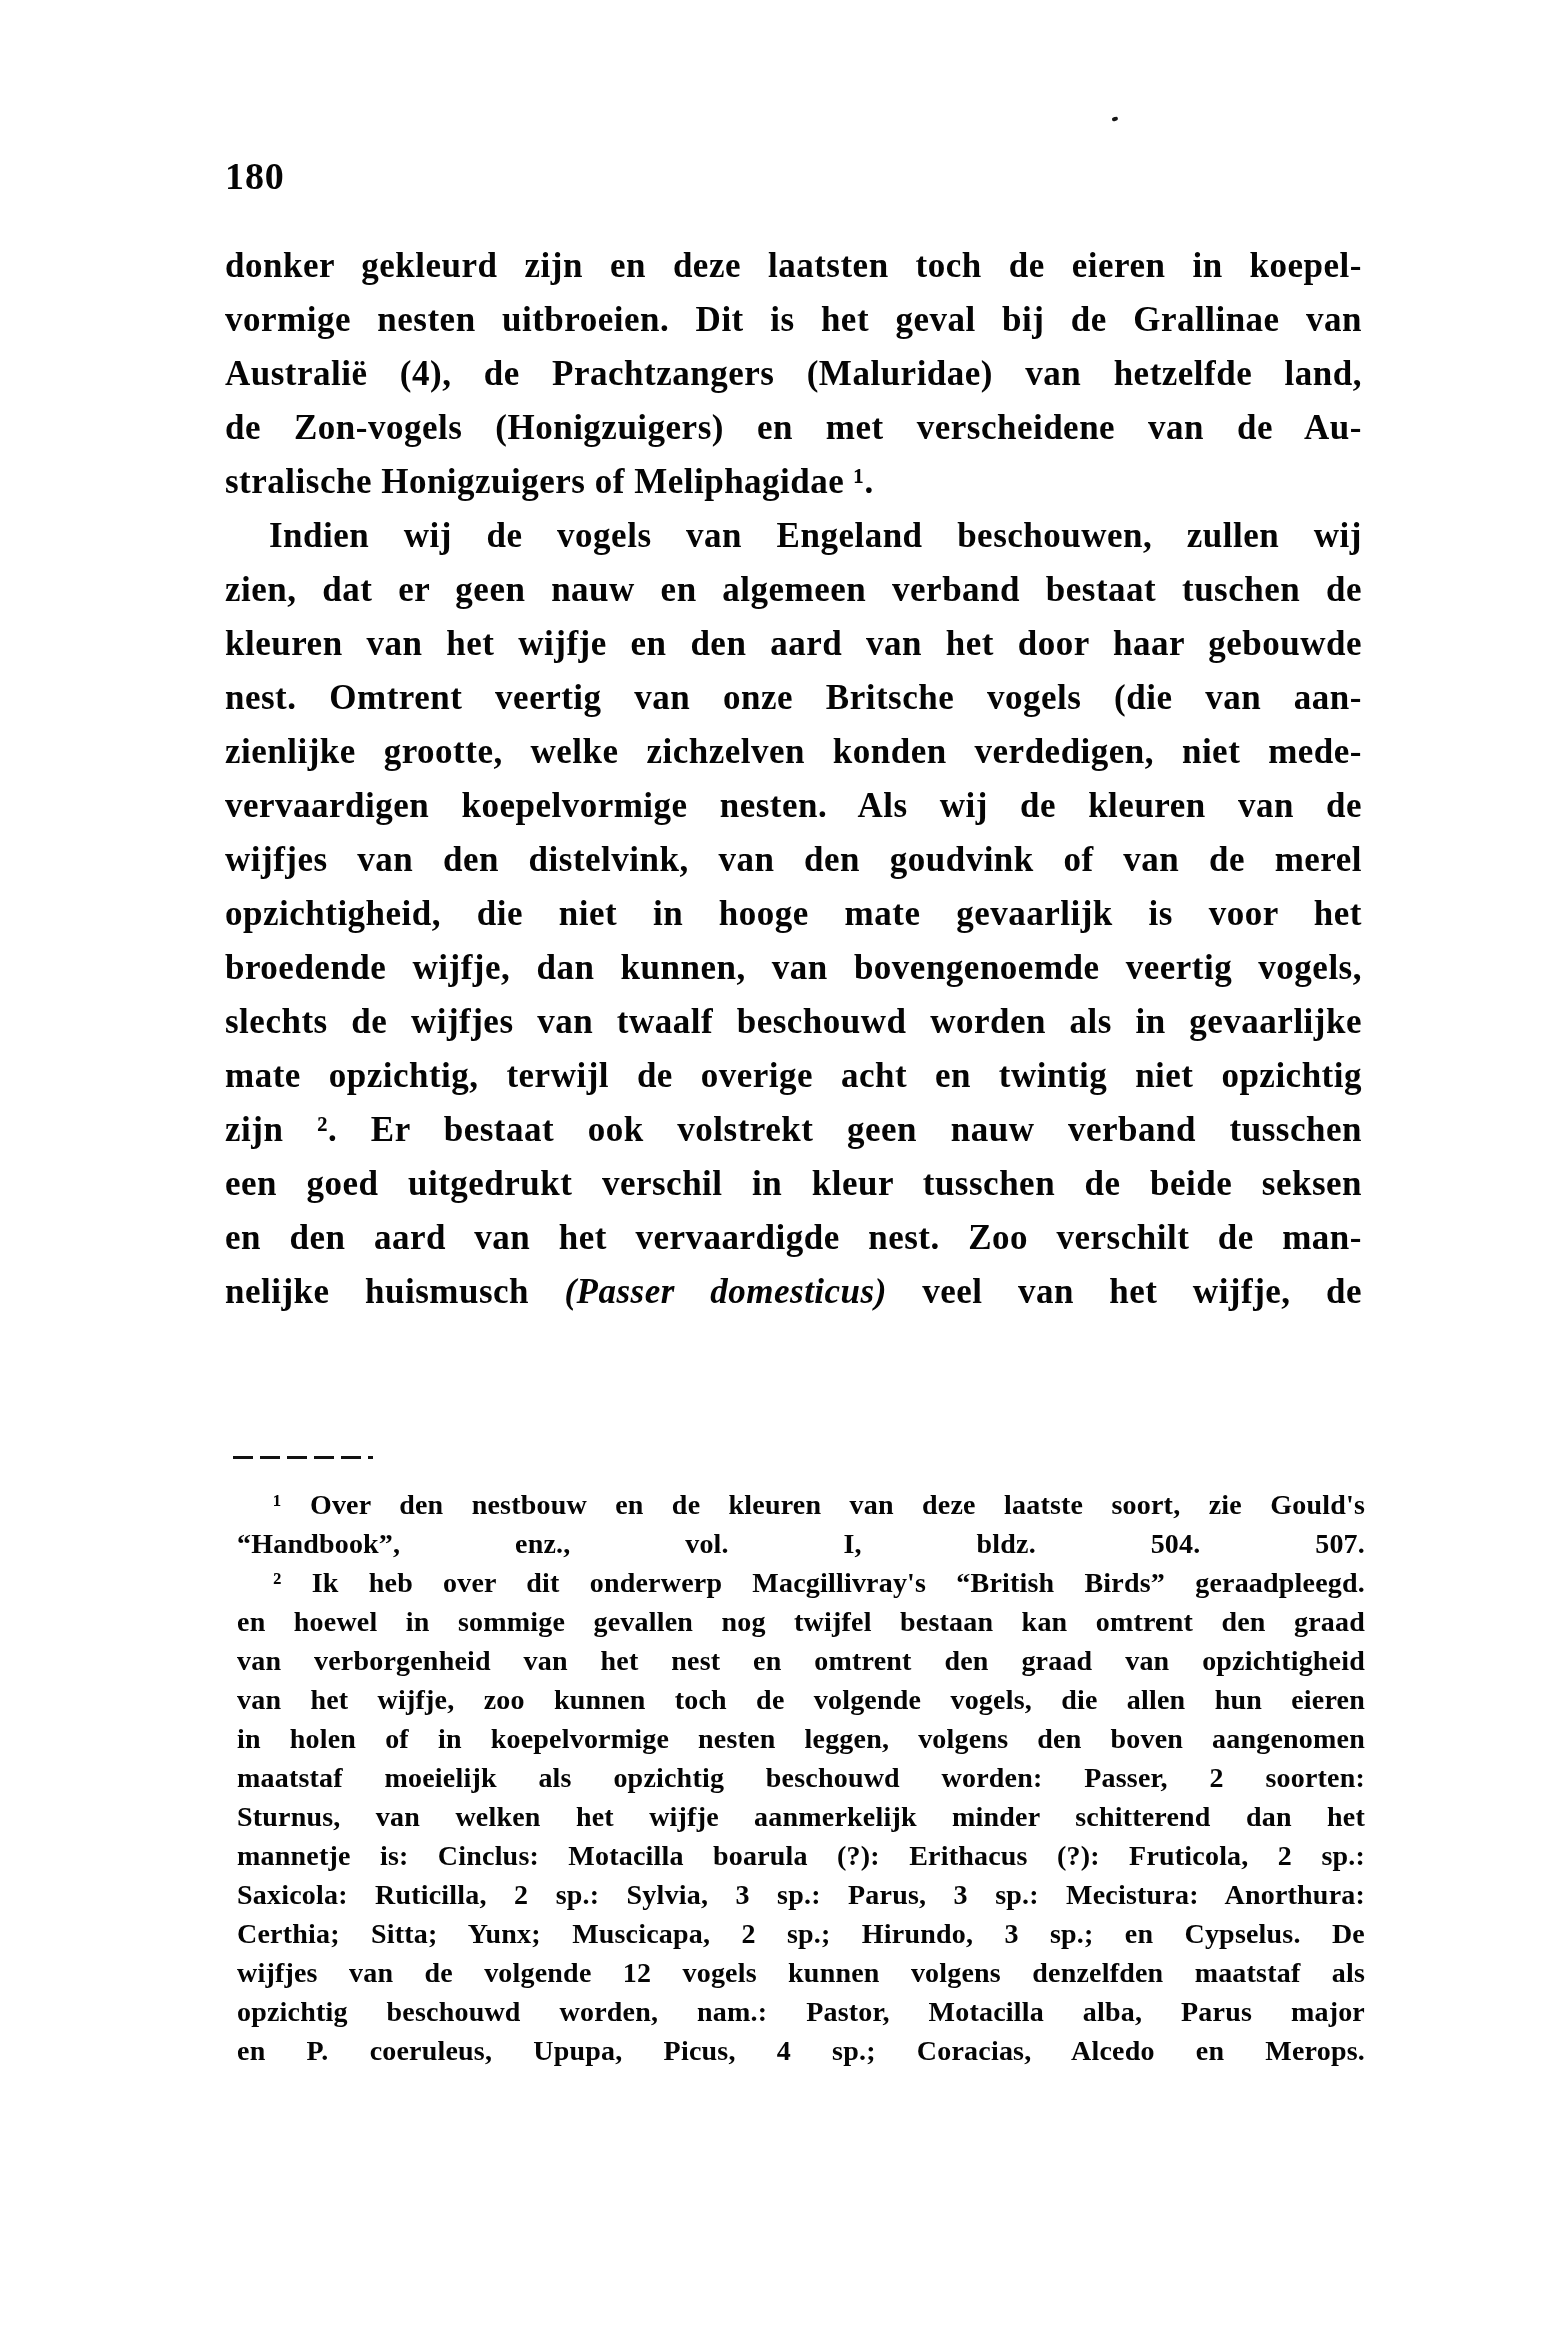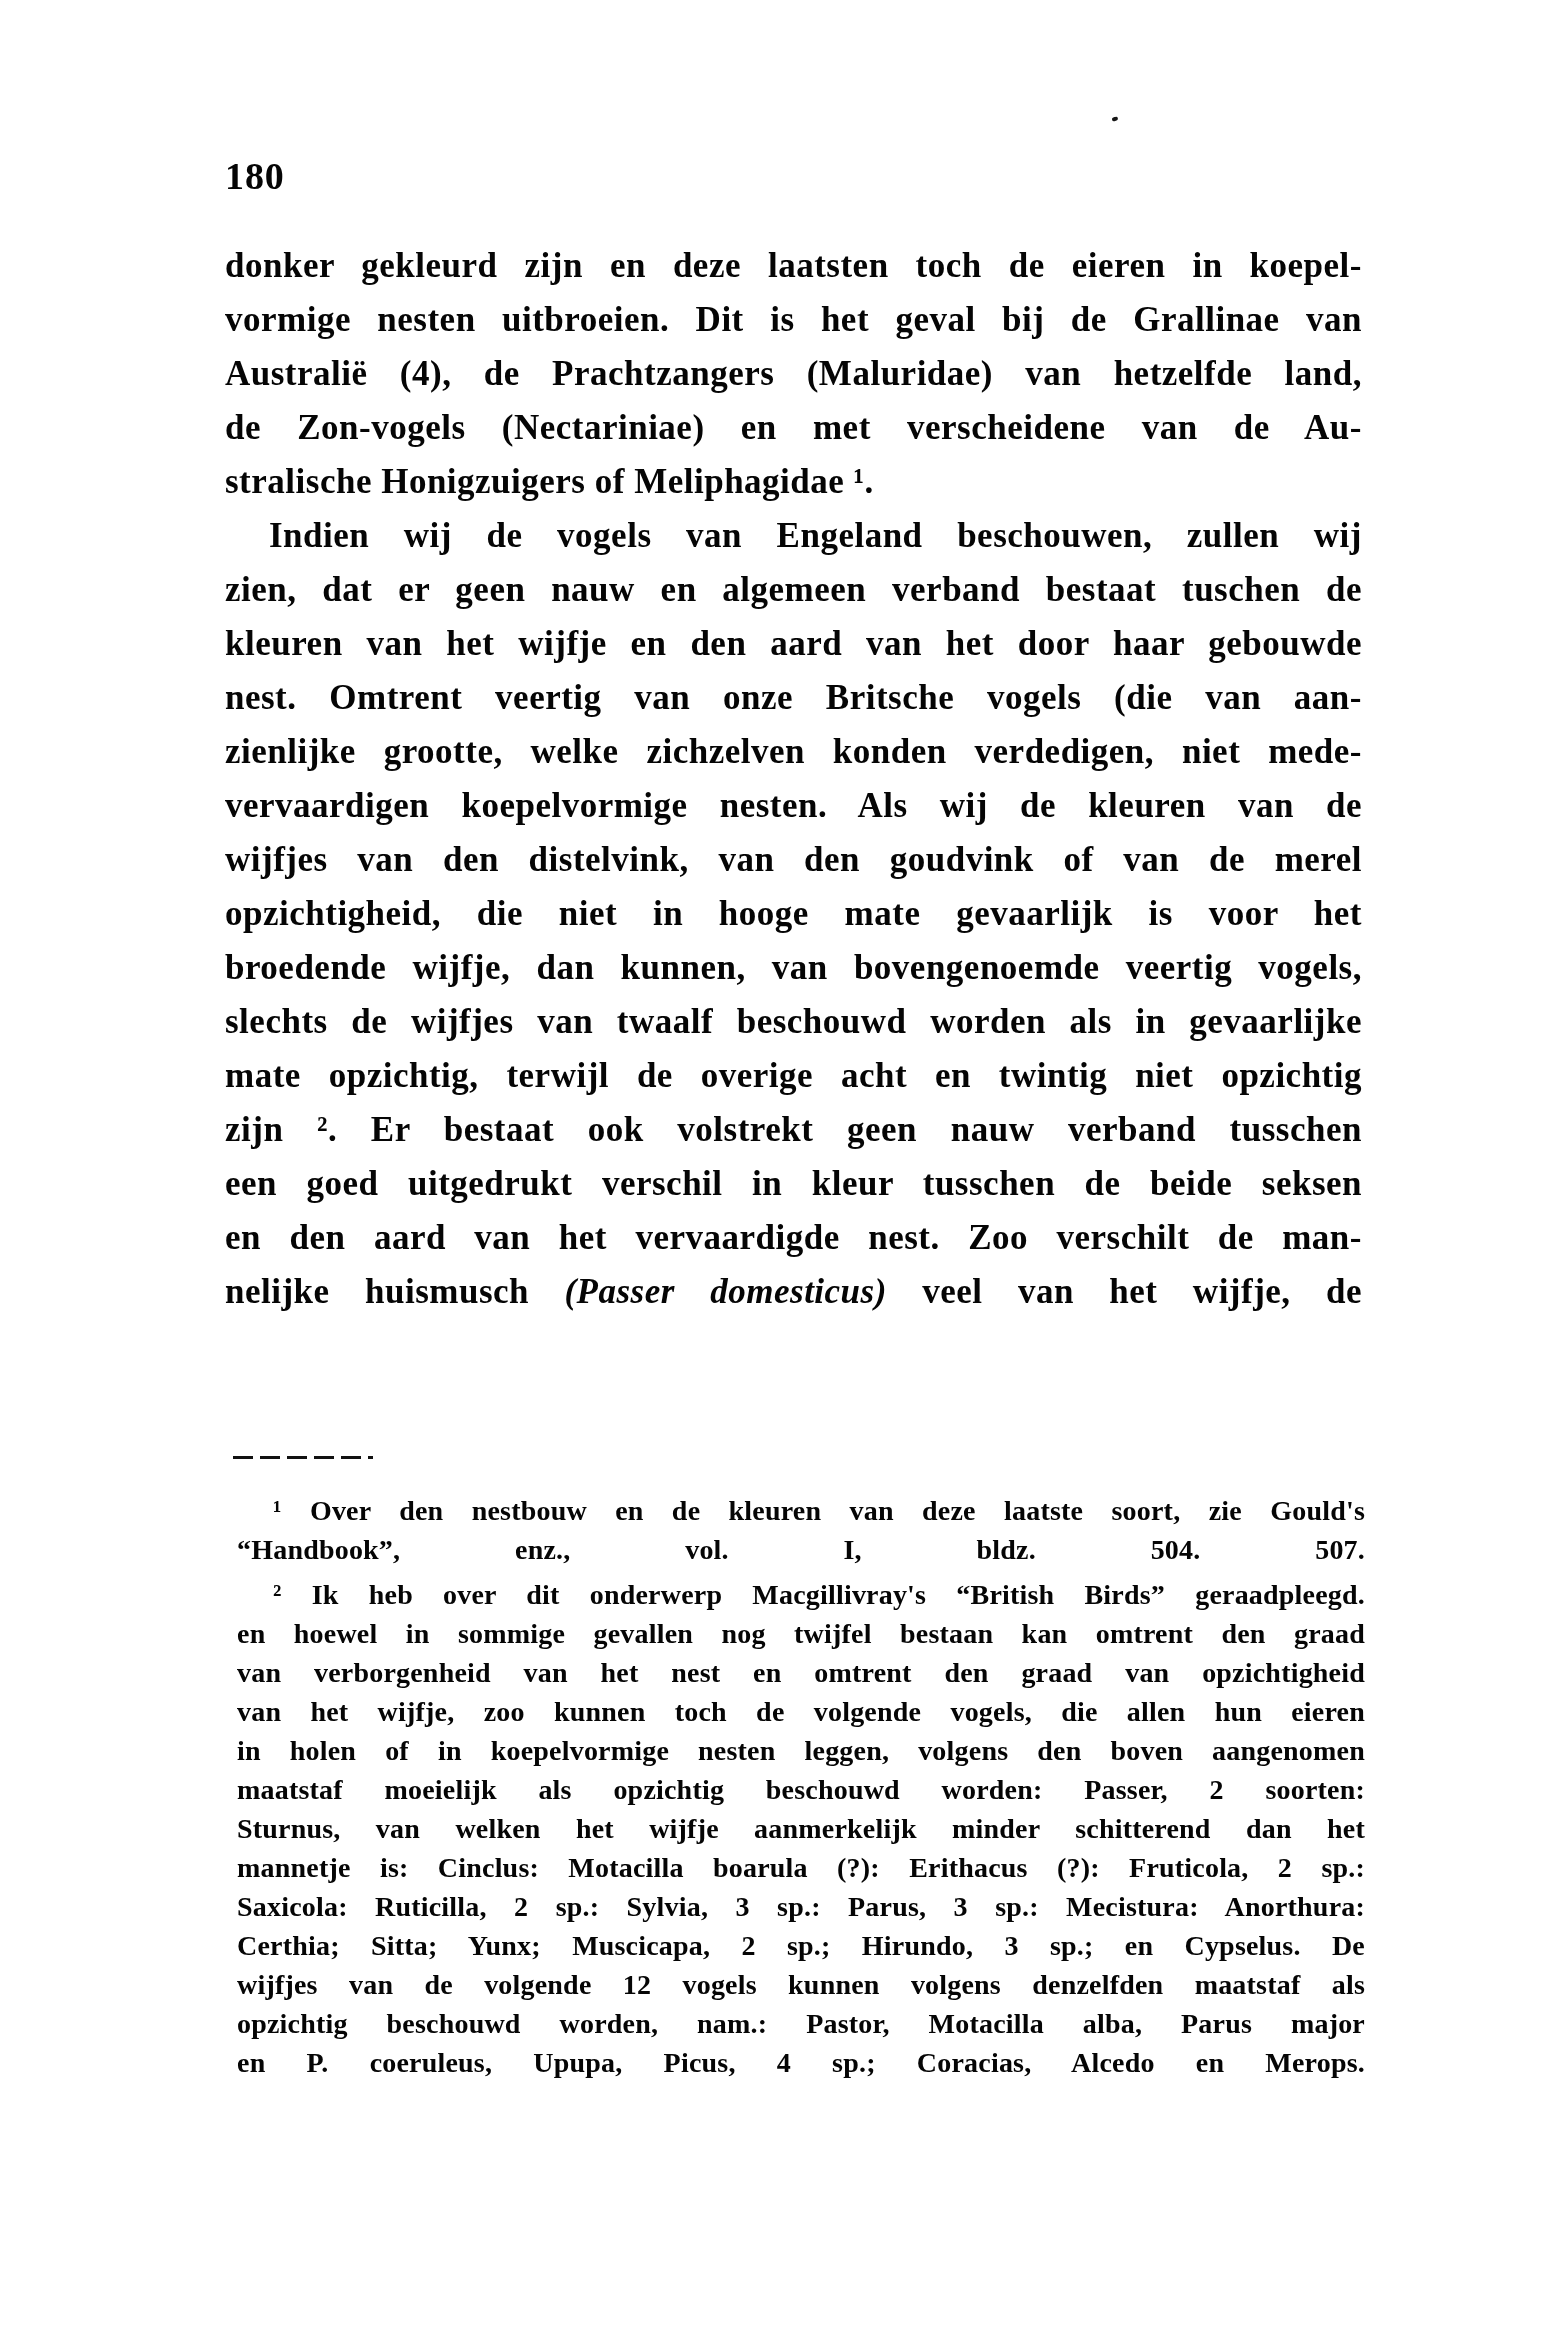--- a/index.html
+++ b/index.html
@@ -47,21 +47,21 @@
     position: absolute;
     left: 237px; top: 1485px; width: 1128px;
   }
   .fn-block .line {
     height: 39px; line-height: 39px;
     font-size: 28px; font-weight: 700;
     letter-spacing: 0.2px;
     text-align: justify; text-align-last: justify;
     overflow: hidden;
   }
-  .fn-block .line.indent { text-indent: 36px; margin-top: 6px; }
+  .fn-block .line.indent { text-indent: 36px; }
 
   .speck {
     position: absolute;
     left: 1112px; top: 117px;
     width: 6px; height: 4.2px;
     background: #161616;
     border-radius: 50% 40% 55% 45%;
     transform: rotate(-15deg);
   }
 </style>
@@ -71,21 +71,21 @@
 <div class="page">
 
   <div class="page-number">180</div>
 
   <div class="speck"></div>
 
   <div class="body-block">
     <div class="line">donker gekleurd zijn en deze laatsten toch de eieren in koepel-</div>
     <div class="line">vormige nesten uitbroeien. Dit is het geval bij de Grallinae van</div>
     <div class="line">Australië (4), de Prachtzangers (Maluridae) van hetzelfde land,</div>
-    <div class="line">de Zon-vogels (Nectariniae) en met verscheidene van de Au-</div>
+    <div class="line">de Zon-vogels (Honigzuigers) en met verscheidene van de Au-</div>
     <div class="line noj">stralische Honigzuigers of Meliphagidae ¹.</div>
     <div class="line indent">Indien wij de vogels van Engeland beschouwen, zullen wij</div>
     <div class="line">zien, dat er geen nauw en algemeen verband bestaat tuschen de</div>
     <div class="line">kleuren van het wijfje en den aard van het door haar gebouwde</div>
     <div class="line">nest. Omtrent veertig van onze Britsche vogels (die van aan-</div>
     <div class="line">zienlijke grootte, welke zichzelven konden verdedigen, niet mede-</div>
     <div class="line">vervaardigen koepelvormige nesten. Als wij de kleuren van de</div>
     <div class="line">wijfjes van den distelvink, van den goudvink of van de merel</div>
     <div class="line">opzichtigheid, die niet in hooge mate gevaarlijk is voor het</div>
     <div class="line">broedende wijfje, dan kunnen, van bovengenoemde veertig vogels,</div>

